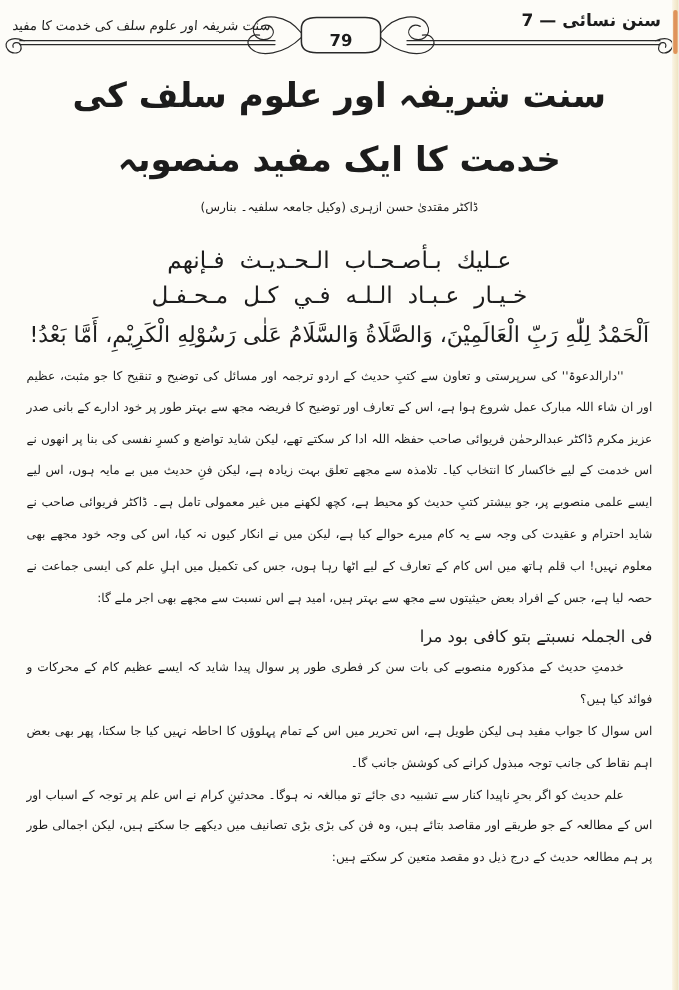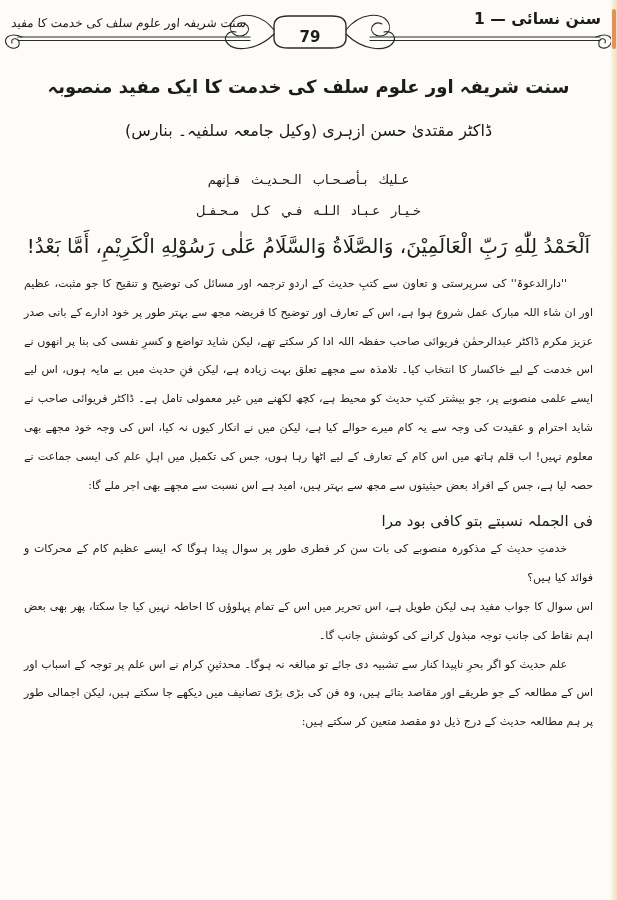--- a/index.html
+++ b/index.html
@@ -25,27 +25,27 @@
     font-size:12px;line-height:16px;text-align:center;white-space:nowrap;
     transform:skewX(-4deg);}
   .hdr-right{position:absolute;right:16px;top:10px;
     font-size:15.5px;font-weight:bold;white-space:nowrap;}
   .page-num-text{font-size:15px;font-weight:bold;font-family:"DejaVu Sans",sans-serif;}
 
   
   .content{position:relative;padding:0 24px;margin-top:58px;}
   .title{
     margin:26px 0 0 0;
-    font-size:18px;font-weight:bold;
+    font-size:31px;font-weight:bold;
     text-align:center;line-height:58px;
     letter-spacing:-0.5px;
   }
-  .byline{margin-top:2px;font-size:16px;text-align:center;line-height:26px;}
+  .byline{margin-top:2px;font-size:11px;text-align:center;line-height:26px;}
 
-  .epigraph{margin-top:20px;text-align:center;font-size:13px;line-height:31px;
+  .epigraph{margin-top:20px;text-align:center;font-size:21px;line-height:31px;
     word-spacing:7px;}
   .hamd{margin-top:5px;text-align:center;font-size:20px;line-height:30px;}
 
   p.para{
     margin:0;
     font-size:11px;line-height:28.8px;
     text-align:justify;text-justify:inter-word;
   }
   p.first{margin-top:9px;}
   .indent{text-indent:26px;}
@@ -74,40 +74,40 @@
       <g>
         <path d="M346,26 C360,8 382,8 388,18 C394,28 382,36 374,30 C368,25 374,16 382,20"></path>
         <path d="M346,30 C362,46 384,48 392,40 C398,34 392,26 384,28"></path>
       </g>
       <path stroke-width="1.4" d="M288,12 L332,12 Q346,12 346,22 L346,34 Q346,44 332,44 L288,44 Q274,44 274,34 L274,22 Q274,12 288,12 Z"></path>
     </g>
     <text x="310" y="33.5" text-anchor="middle" dominant-baseline="middle" class="page-num-text" fill="#1c1c1c">79</text>
   </svg>
 
   <div class="hdr-left">سنت شریفہ اور علوم سلف کی خدمت کا مفید</div>
-  <div class="hdr-right">سنن نسائی — 1</div>
+  <div class="hdr-right">سنن نسائی — 7</div>
 
   <div class="content">
 
     <h1 class="title">سنت شریفہ اور علوم سلف کی خدمت کا ایک مفید منصوبہ</h1>
 
     <div class="byline">ڈاکٹر مقتدیٰ حسن ازہری (وکیل جامعہ سلفیہ۔ بنارس)</div>
 
     <div class="epigraph">
       <div>عـليك بـأصـحـاب الـحـديـث فـإنهم</div>
       <div>خـيـار عـبـاد الـلـه فـي كـل مـحـفـل</div>
     </div>
 
     <div class="hamd">اَلْحَمْدُ لِلّٰهِ رَبِّ الْعَالَمِيْنَ، وَالصَّلَاةُ وَالسَّلَامُ عَلٰى رَسُوْلِهِ الْكَرِيْمِ، أَمَّا بَعْدُ!</div>
 
     <p class="para first indent">''دارالدعوۃ'' کی سرپرستی و تعاون سے کتبِ حدیث کے اردو ترجمہ اور مسائل کی توضیح و تنقیح کا جو مثبت، عظیم اور ان شاء اللہ مبارک عمل شروع ہوا ہے، اس کے تعارف اور توضیح کا فریضہ مجھ سے بہتر طور پر خود ادارے کے بانی صدر عزیز مکرم ڈاکٹر عبدالرحمٰن فریوائی صاحب حفظہ اللہ ادا کر سکتے تھے، لیکن شاید تواضع و کسرِ نفسی کی بنا پر انھوں نے اس خدمت کے لیے خاکسار کا انتخاب کیا۔ تلامذہ سے مجھے تعلق بہت زیادہ ہے، لیکن فنِ حدیث میں بے مایہ ہوں، اس لیے ایسے علمی منصوبے پر، جو بیشتر کتبِ حدیث کو محیط ہے، کچھ لکھنے میں غیر معمولی تامل ہے۔ ڈاکٹر فریوائی صاحب نے شاید احترام و عقیدت کی وجہ سے یہ کام میرے حوالے کیا ہے، لیکن میں نے انکار کیوں نہ کیا، اس کی وجہ خود مجھے بھی معلوم نہیں! اب قلم ہاتھ میں اس کام کے تعارف کے لیے اٹھا رہا ہوں، جس کی تکمیل میں اہلِ علم کی ایسی جماعت نے حصہ لیا ہے، جس کے افراد بعض حیثیتوں سے مجھ سے بہتر ہیں، امید ہے اس نسبت سے مجھے بھی اجر ملے گا:</p>
 
     <div class="verse">فی الجملہ نسبتے بتو کافی بود مرا</div>
 
-    <p class="para p2 indent">خدمتِ حدیث کے مذکورہ منصوبے کی بات سن کر فطری طور پر سوال پیدا ہوگا کہ ایسے عظیم کام کے محرکات و فوائد کیا ہیں؟</p>
+    <p class="para p2 indent">خدمتِ حدیث کے مذکورہ منصوبے کی بات سن کر فطری طور پر سوال پیدا شاید کہ ایسے عظیم کام کے محرکات و فوائد کیا ہیں؟</p>
 
     <p class="para">اس سوال کا جواب مفید ہی لیکن طویل ہے، اس تحریر میں اس کے تمام پہلوؤں کا احاطہ نہیں کیا جا سکتا، پھر بھی بعض اہم نقاط کی جانب توجہ مبذول کرانے کی کوشش جانب گا۔</p>
 
 
     <p class="para p4 indent">علم حدیث کو اگر بحرِ ناپیدا کنار سے تشبیہ دی جائے تو مبالغہ نہ ہوگا۔ محدثینِ کرام نے اس علم پر توجہ کے اسباب اور اس کے مطالعہ کے جو طریقے اور مقاصد بتائے ہیں، وہ فن کی بڑی بڑی تصانیف میں دیکھے جا سکتے ہیں، لیکن اجمالی طور پر ہم مطالعہ حدیث کے درج ذیل دو مقصد متعین کر سکتے ہیں:</p>
 
   </div>
 
   <div class="edge-strip"></div>
   <div class="edge-accent"></div>

